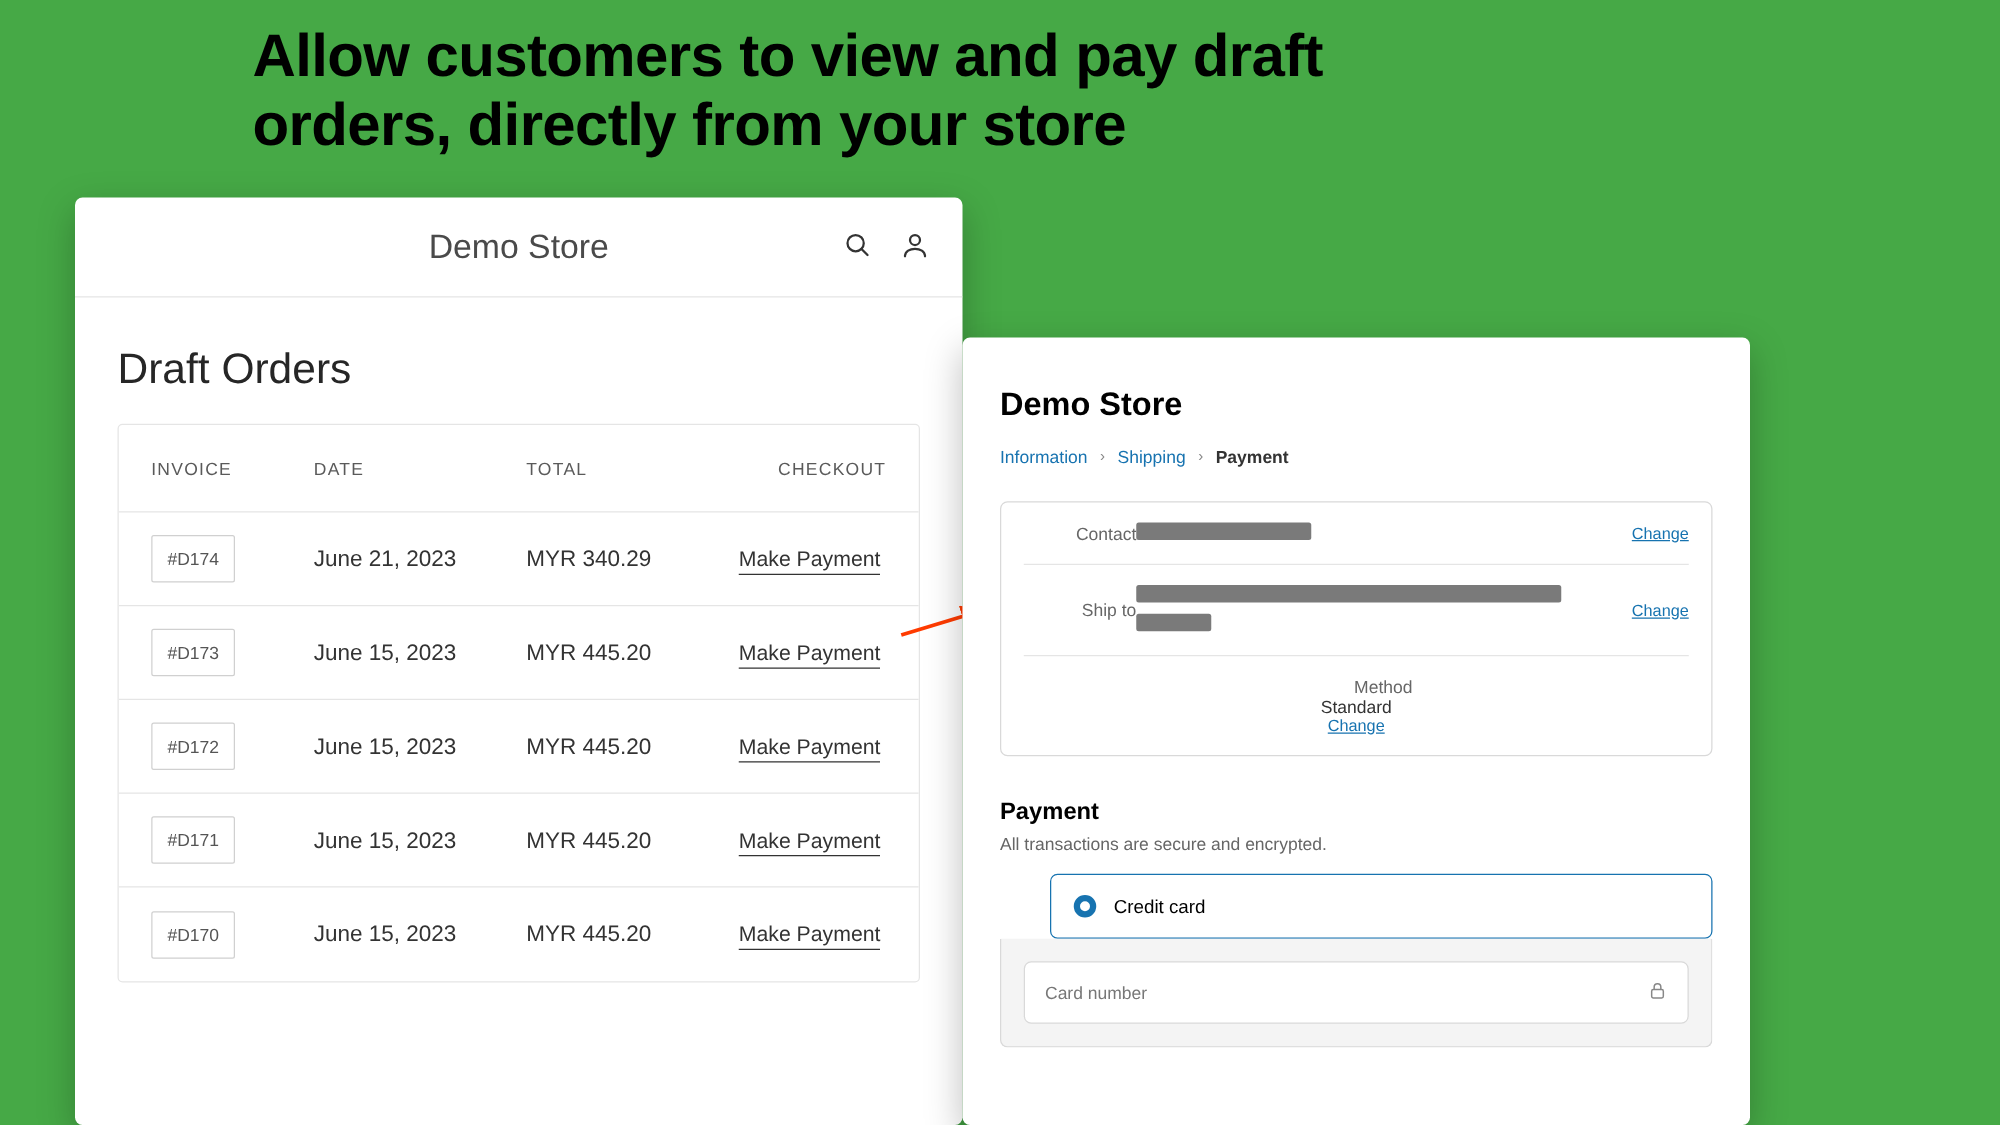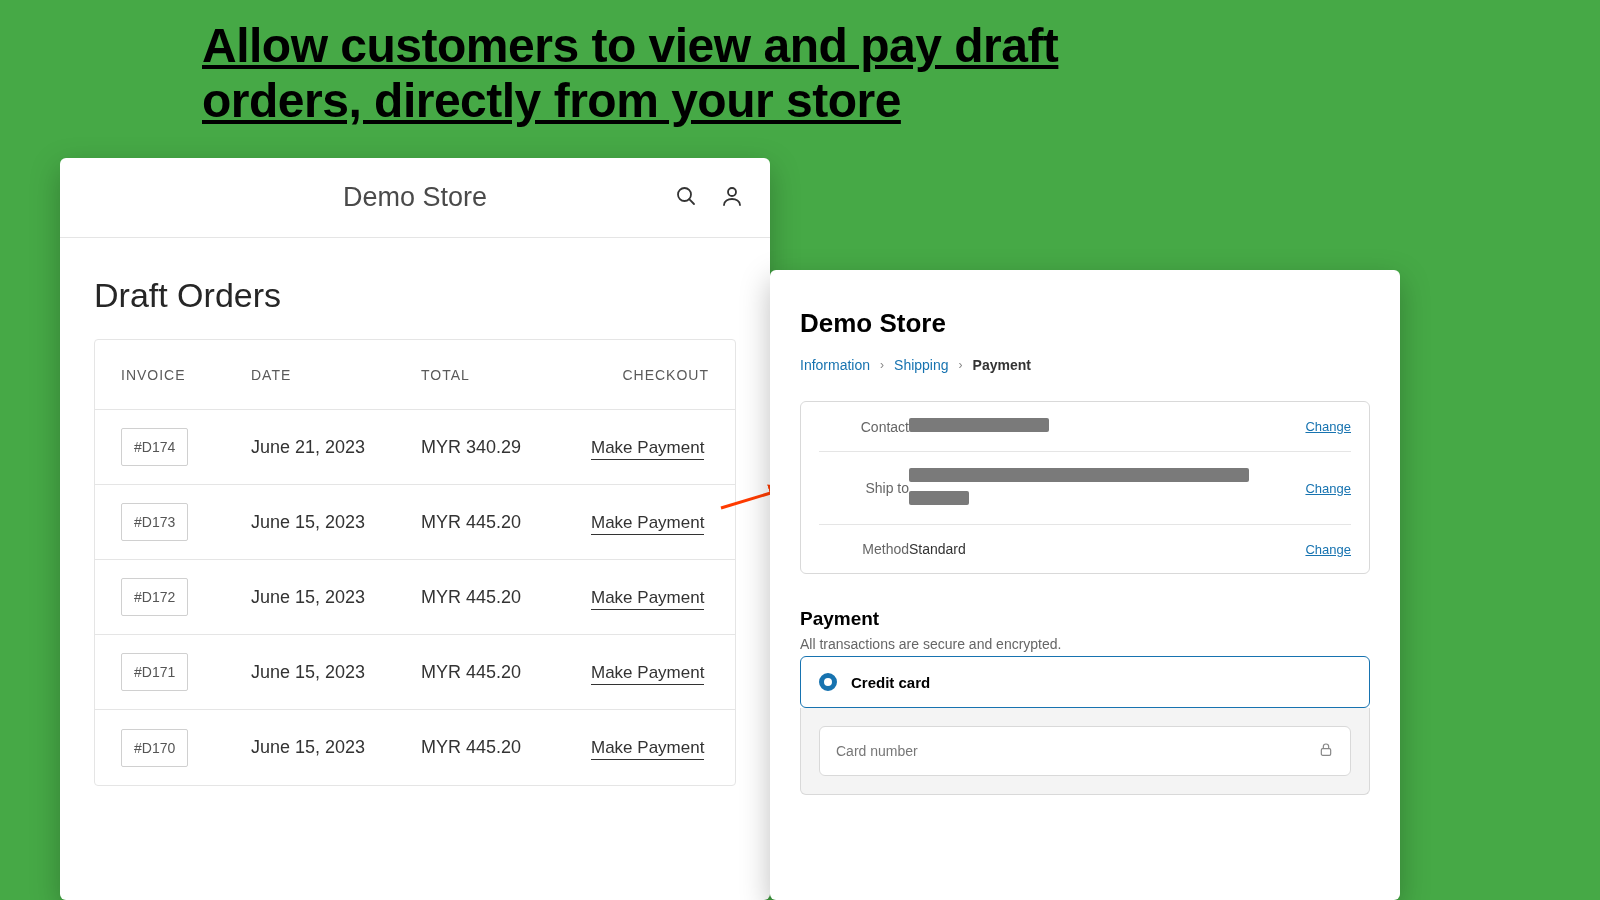--- a/index.html
+++ b/index.html
@@ -13,21 +13,20 @@
   .headline {
     position: absolute;
     left: 202px;
     top: 18px;
     width: 1000px;
     font-size: 48px;
     font-weight: 700;
     line-height: 1.15;
     color: #000;
     letter-spacing: -0.5px;
-    text-decoration: underline;
   }
 
   
   .card-left {
     position: absolute;
     left: 60px;
     top: 158px;
     width: 710px;
     height: 742px;
     background: #fff;
@@ -147,40 +146,41 @@
     border-radius: 6px;
     padding: 0 18px;
   }
   .summary-row {
     display: flex;
     align-items: center;
     padding: 16px 0;
     border-bottom: 1px solid #e5e5e5;
     font-size: 14px;
   }
-  .summary-row:last-child { border-bottom: none; }
+  .summary-row:last-child { border-bottom: none; flex-direction: column; }
   .summary-label { width: 90px; color: #666; text-align: right; }
   .summary-value { flex: 1; color: #333; }
   .summary-change { color: #1773b0; text-decoration: underline; font-size: 13px; cursor:pointer; }
   .redact { background:#7a7a7a; height:14px; border-radius:2px; display:inline-block; }
 
   .payment-section { margin-top: 34px; }
   .payment-heading { font-size: 19px; font-weight: 700; margin-bottom: 6px; }
-  .payment-sub { font-size: 14px; color: #666; margin-bottom: 4px; }
+  .payment-sub { font-size: 14px; color: #666; margin-bottom: 16px; }
 
   .pay-method {
     border: 1.5px solid #1773b0;
     border-radius: 6px;
     padding: 16px 18px;
     display: flex;
     align-items: center;
     gap: 14px;
     font-size: 15px;
-    font-weight: 700;
+    font-weight: 400;
     margin-bottom: 0;
+    margin-left: 40px;
   }
   .radio-dot {
     width: 18px; height: 18px; border-radius: 50%;
     border: 5px solid #1773b0; background: #fff;
   }
 
   .card-form {
     background: #f4f4f4;
     border: 1px solid #d9d9d9;
     border-top: none;

